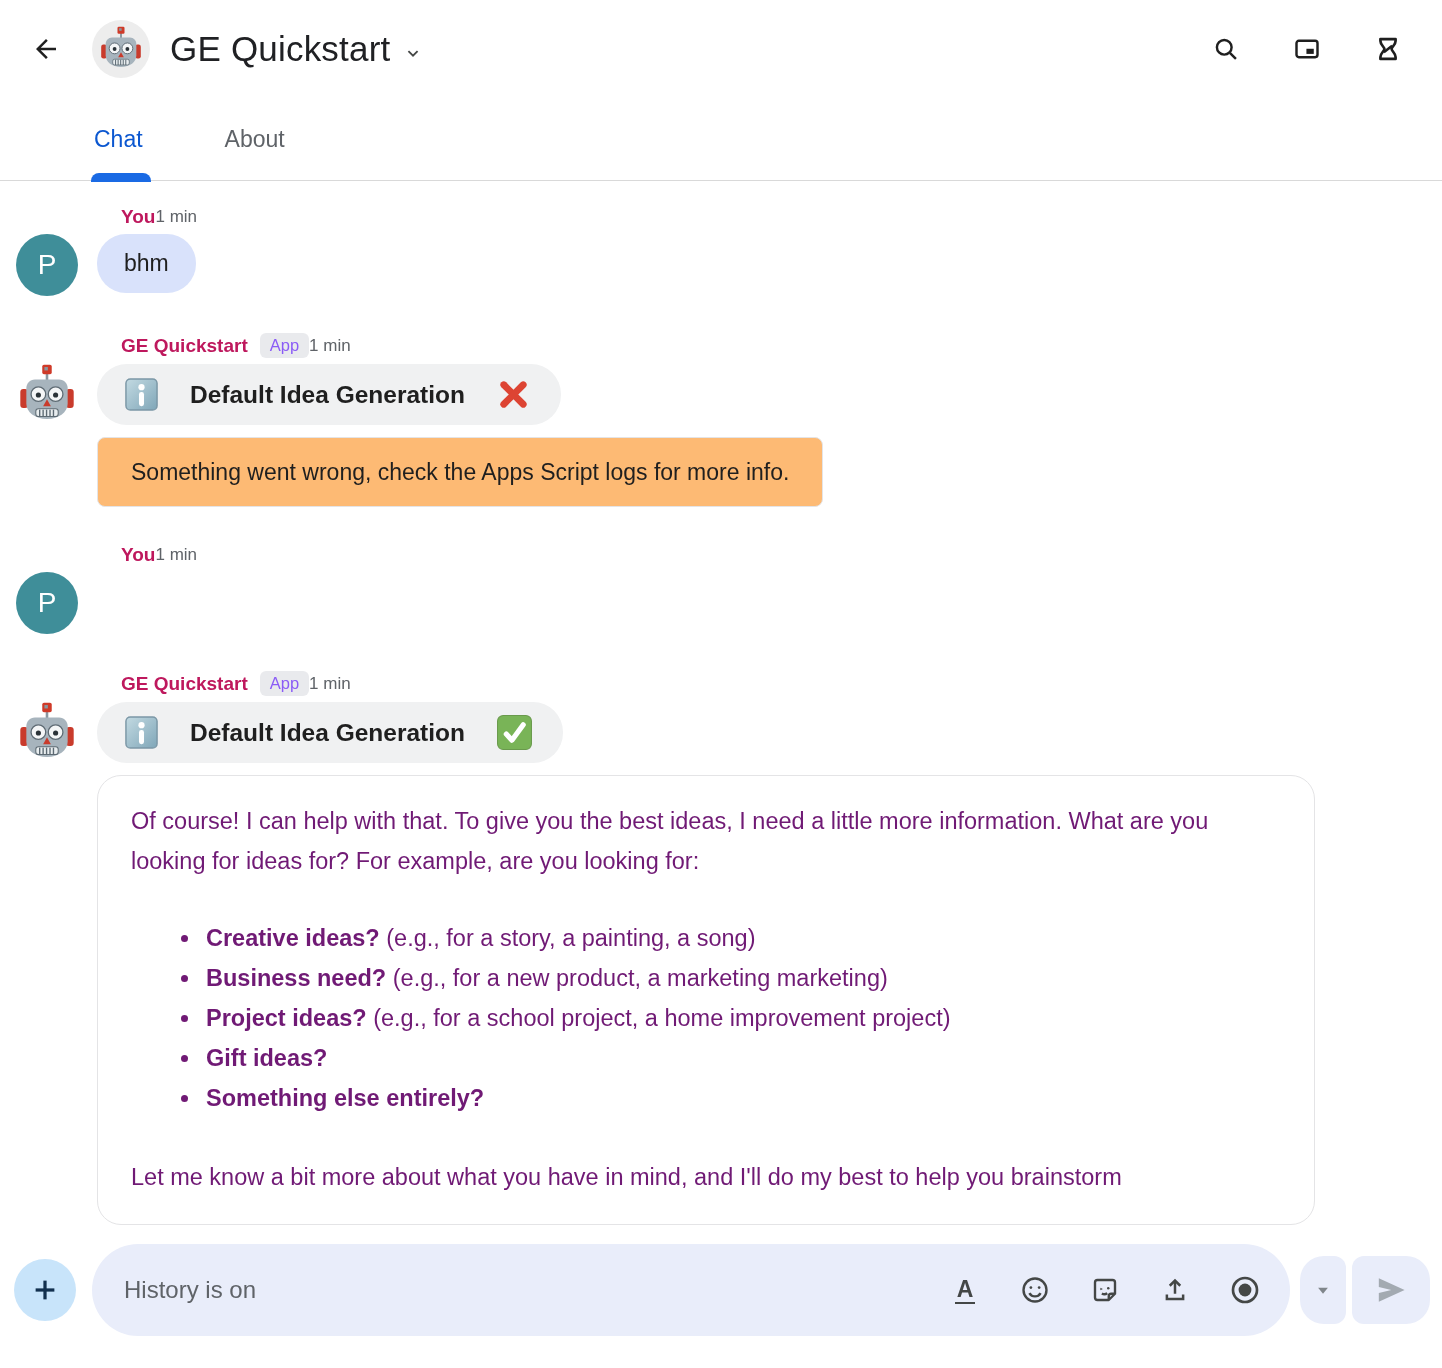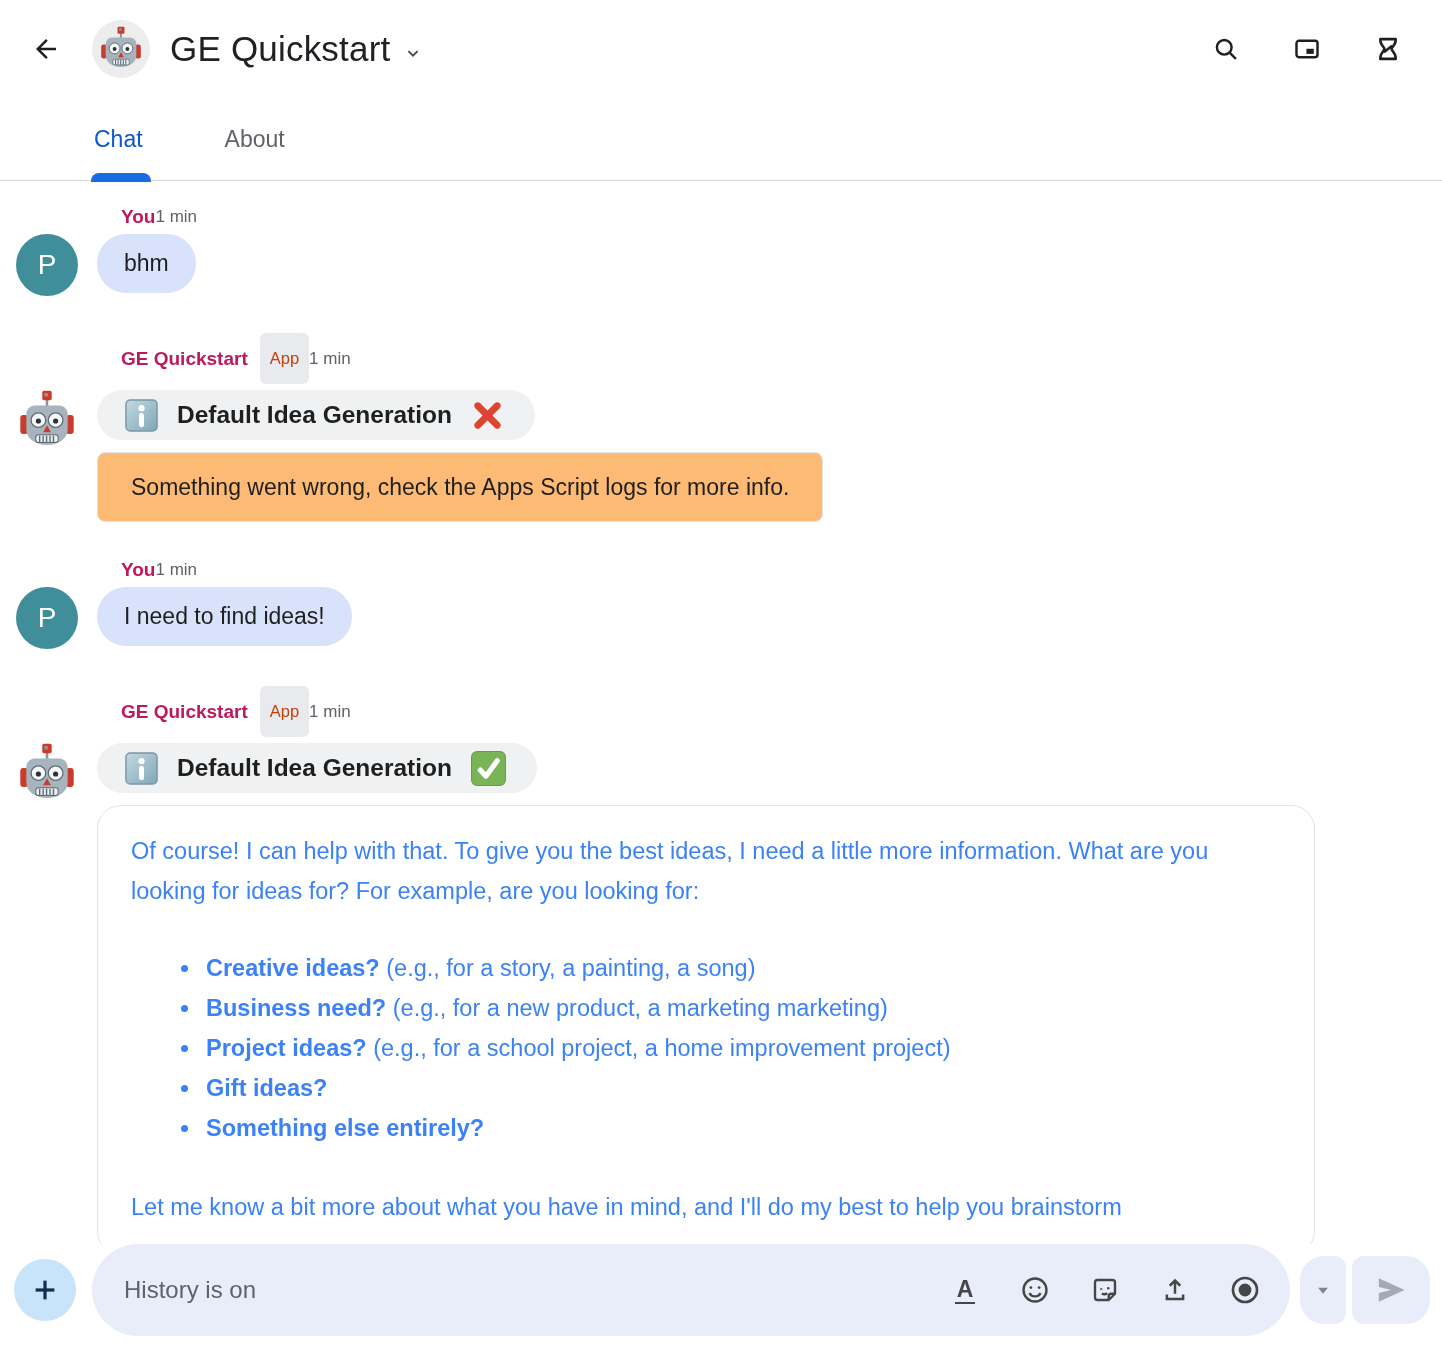--- a/index.html
+++ b/index.html
@@ -21,31 +21,31 @@
   
   .tabs { height:83px; display:flex; align-items:center; padding-left:94px; gap:82px; border-bottom:1.5px solid #d9d9d9; flex:none; }
   .tab { position:relative; font-size:23px; font-weight:500; color:#5f6368; background:none; border:none; cursor:pointer; height:100%; display:flex; align-items:center; }
   .tab.active { color:#0b57d0; }
   .tab.active::after { content:""; position:absolute; left:-3px; right:-8px; bottom:-2px; height:9px; background:#1a6ae4; border-radius:8px 8px 0 0; }
   
   .chat { flex:1; padding-top:25px; overflow:hidden; }
   .group { margin-bottom:37px; }
   .meta { margin:0 0 6px 121px; display:flex; align-items:center; }
   .sender { font-size:19px; font-weight:700; color:#be185d; }
-  .badge { background:#e9eaed; color:#c2410c; font-size:16.5px; border-radius:6px; padding:16px 10px; margin-left:12px; }
+  .badge { background:#e9eaed; color:#8b5cf6; font-size:16.5px; border-radius:6px; padding:3px 10px; margin-left:12px; }
   .time { font-size:17px; color:#5f6368; }
   .body-row { display:flex; align-items:flex-start; padding-left:16px; }
   .avatar { width:62px; height:62px; flex:none; margin-right:19px; }
   .avatar-circle { width:62px; height:62px; border-radius:50%; background:#3f8e99; color:#fff; font-size:28px; display:flex; align-items:center; justify-content:center; }
   .stack { display:flex; flex-direction:column; align-items:flex-start; gap:12px; }
   .bubble-user { background:#d9e2fb; border-radius:29px; padding:15px 27px; font-size:23px; line-height:29px; }
   .bubble-bot { background:#fdba74; border:1.5px solid #e4e4e6; border-radius:8px; padding:19px 33px; font-size:23px; line-height:30px; }
-  .chip { display:flex; align-items:center; gap:18px; background:#f0f1f2; border-radius:30px; height:50px; padding:0 30px 0 27px; }
+  .chip { display:flex; align-items:center; gap:31px; background:#f0f1f2; border-radius:30px; height:61px; padding:0 30px 0 27px; }
   .chip-title { font-size:24.5px; font-weight:700; color:#1f1f1f; }
-  .bubble-big { background:#fff; border:1.5px solid #e4e4e6; border-radius:24px; padding:25px 33px 27px; font-size:23.5px; line-height:40px; color:#3b82f6; }
+  .bubble-big { background:#fff; border:1.5px solid #e4e4e6; border-radius:24px; padding:25px 33px 27px; font-size:23.5px; line-height:40px; color:#701a75; }
   .bubble-big .intro { max-width:1150px; }
   .bubble-big ul { margin:37px 0 0 0; padding-left:71px; }
   .bubble-big li { padding-left:4px; }
   .bubble-big .outro { margin-top:39px; }
   .b { font-weight:700; }
   
   .composer { flex:none; display:flex; align-items:center; padding:0 12px 32px 14px; }
   .plus-btn { width:62px; height:62px; border-radius:50%; border:none; background:#c8e4fa; display:flex; align-items:center; justify-content:center; cursor:pointer; flex:none; }
   .input-pill { flex:1; height:92px; margin-left:16px; background:#e9edfa; border-radius:46px; display:flex; align-items:center; padding:0 30px 0 32px; }
   .input-pill input { flex:1; border:none; background:transparent; outline:none; font-family:"Liberation Sans",sans-serif; font-size:24px; color:#404040; }
@@ -208,21 +208,20 @@
 
   <div class="group">
     <div class="meta">
       <span class="sender">You</span>
       <span class="time">1 min</span>
     </div>
     <div class="body-row">
       <div class="avatar">
         <div class="avatar-circle">P</div>
       </div>
-      <div class="bubble-user">I need to find ideas!</div>
     </div>
   </div>
 
   <div class="group">
     <div class="meta">
       <span class="sender">GE Quickstart</span>
       <span class="badge">App</span>
       <span class="time">1 min</span>
     </div>
     <div class="body-row">

